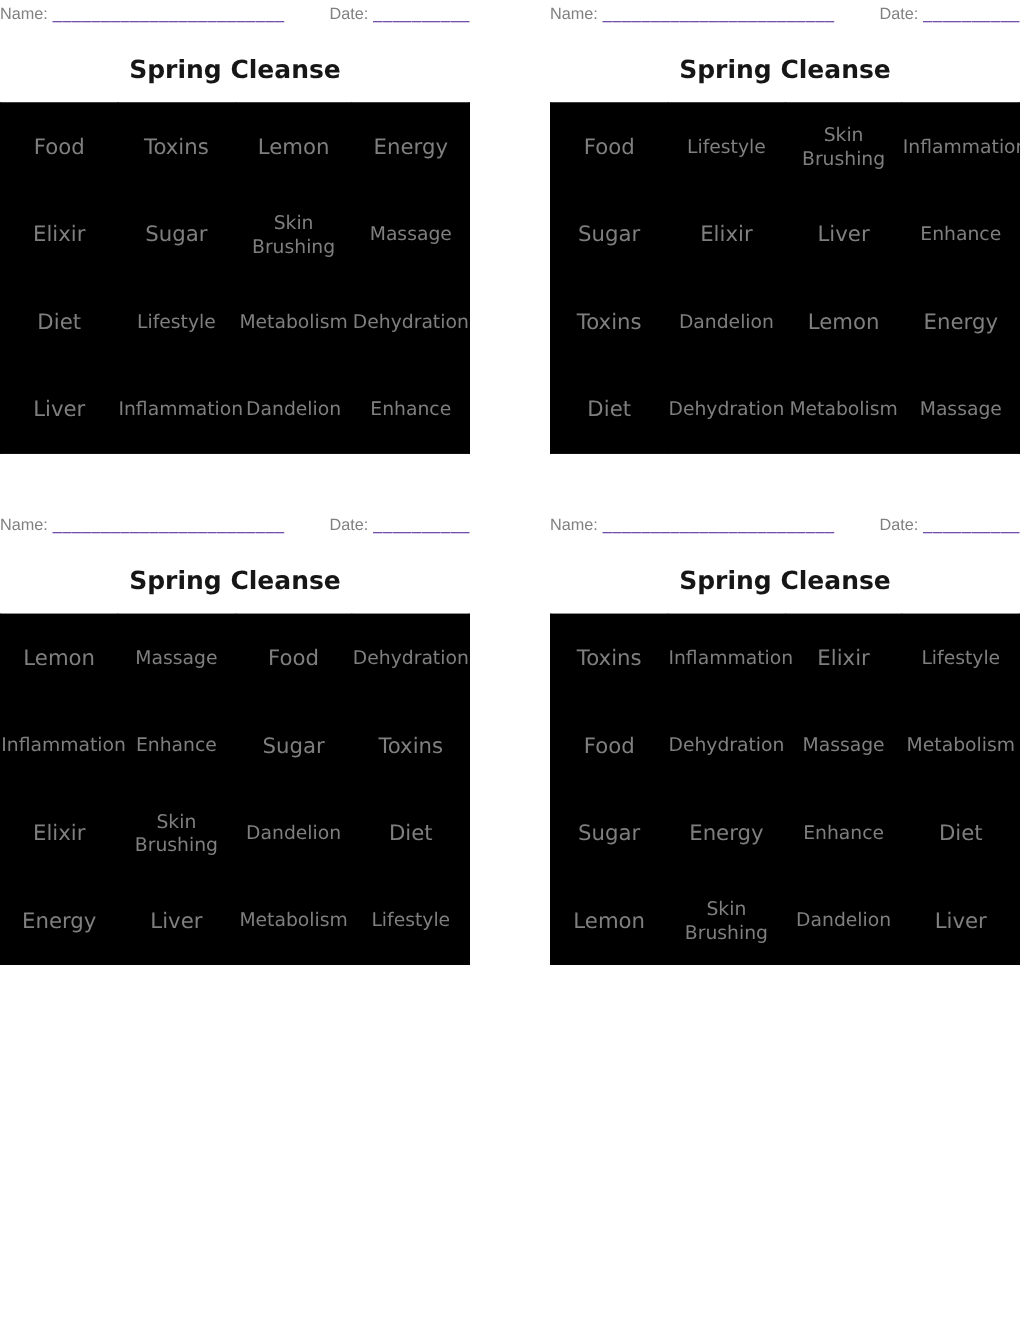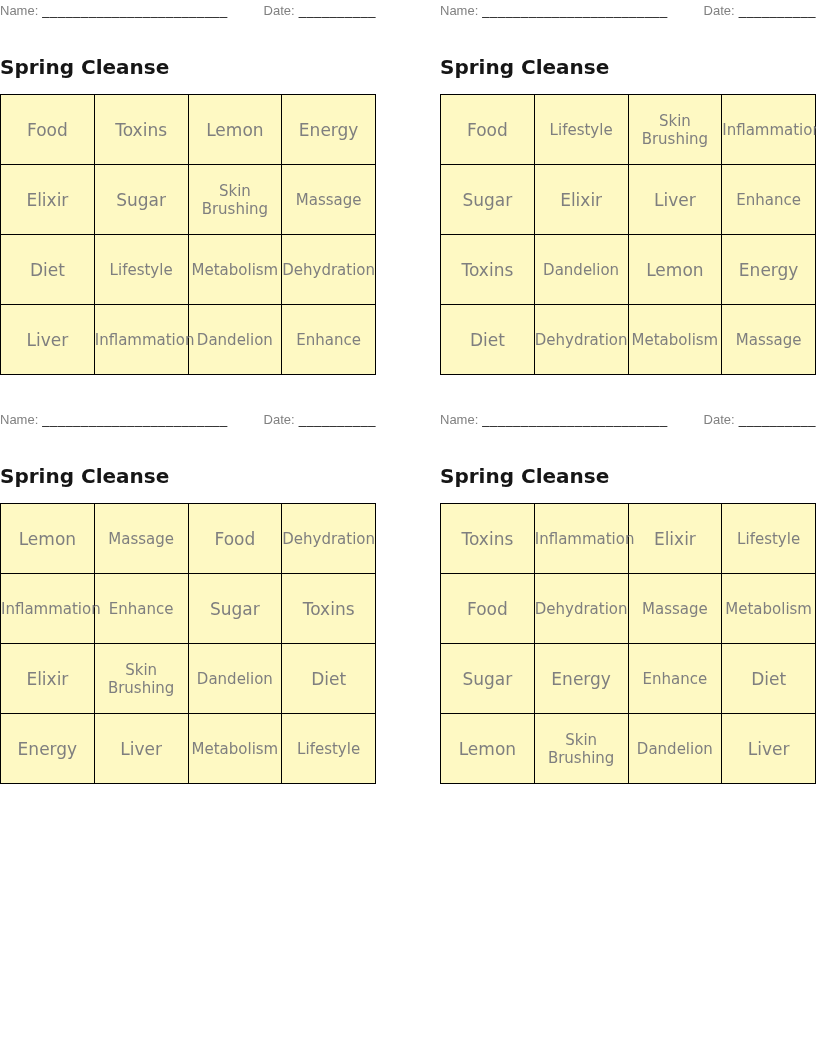--- a/index.html
+++ b/index.html
@@ -10,28 +10,28 @@
   .card{position:absolute;width:376px;}
   .card.pos-tl{left:0;top:0;}
   .card.pos-tr{left:440px;top:0;}
   .card.pos-bl{left:0;top:409px;}
   .card.pos-br{left:440px;top:409px;}
   .card-header{
     display:flex;justify-content:space-between;align-items:baseline;
     padding-top:3px;height:17px;font-size:13px;color:#808080;white-space:nowrap;
   }
   .field{white-space:nowrap;}
-  .blank-line{margin-left:4px;color:#000000;letter-spacing:.5px;}
+  .blank-line{margin-left:4px;color:#4c1d95;letter-spacing:.5px;}
   .card-title{
-    margin:36px 0 0 0;text-align:left;font-size:20px;line-height:22px;
+    margin:24px 0 0 0;text-align:center;font-size:20px;line-height:22px;
     font-weight:600;color:#161616;font-family:"DejaVu Sans",sans-serif;
   }
   table.grid{
     border-collapse:collapse;table-layout:fixed;width:376px;margin-top:16px;
-    background:#fef9c3;
+    background:#000000;
   }
   table.grid td{
     border:1px solid #000000;height:69px;padding:0;
     text-align:center;vertical-align:middle;
   }
   .cell-text{
     color:#7f7f7f;font-size:17px;font-family:"DejaVu Sans",sans-serif;
   }
   .cell-text.small{font-size:15px;}
 </style>

